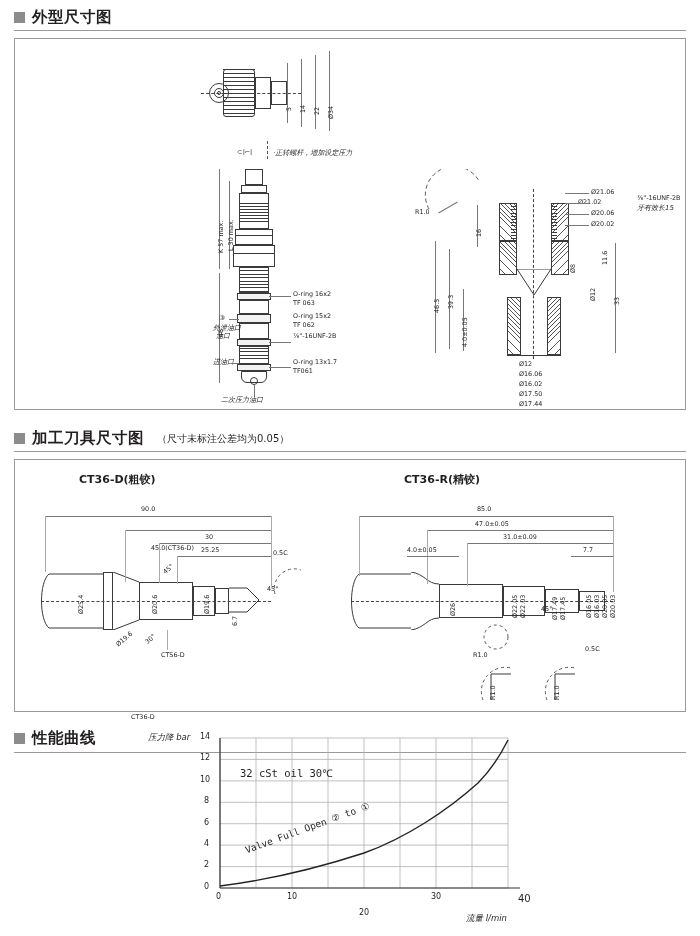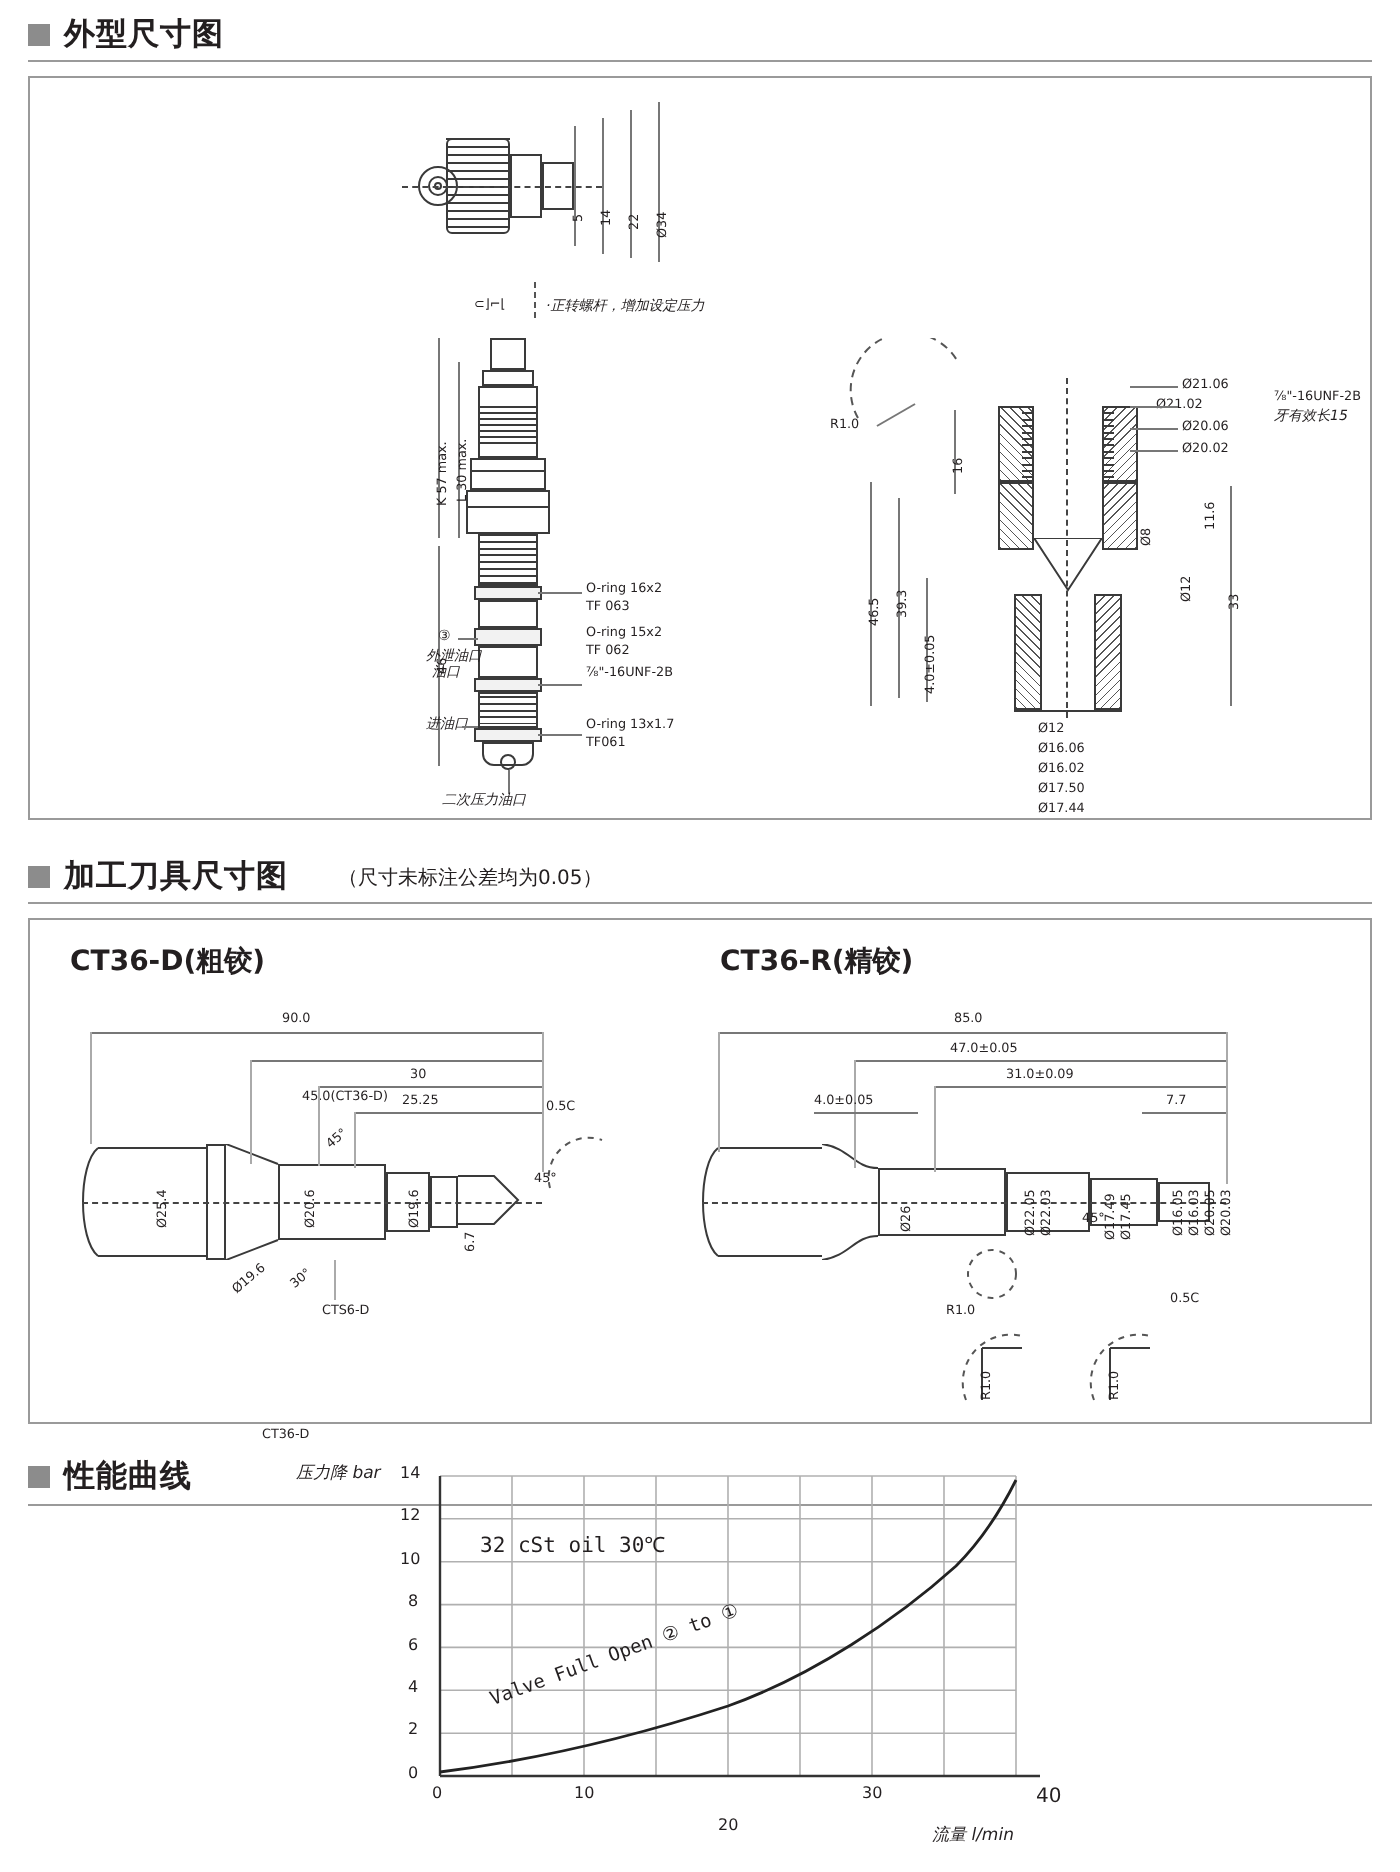--- a/index.html
+++ b/index.html
@@ -20,21 +20,21 @@
     padding-left: 14px;
   }
   .sec-head .sq {
     width: 11px; height: 11px; background: #8c8c8c; flex: none;
   }
   .sec-head .title {
     font-size: 15.5px; font-weight: bold; letter-spacing: .5px;
     font-family: "DejaVu Sans", sans-serif;
   }
   .sec-head .sub {
-    font-size: 10px; font-weight: normal; margin-left: 18px;
+    font-size: 10px; font-weight: normal; margin-left: 6px;
     font-family: "DejaVu Sans", sans-serif;
   }
 
   .rule {
     position: absolute; left: 14px; right: 14px; height: 1px;
     background: #9a9a9a;
   }
   .panel {
     position: absolute; border: 1px solid #9a9a9a; background: #fff;
   }
@@ -61,21 +61,21 @@
     position: absolute;
     background: repeating-linear-gradient(-45deg,#555 0 0.6px, transparent 0.6px 3.2px);
     border: 1px solid #3a3a3a;
   }
   .circ { position: absolute; border: 1px solid #3a3a3a; border-radius: 50%; }
   .lbl {
     position: absolute; font-size: 6.4px; color: #231f20;
     font-family: "DejaVu Sans", sans-serif; white-space: nowrap; line-height: 1.1;
   }
   .lbl.cn { font-size: 7px; font-style: italic; }
-  .lbl.big { font-size: 14px; }
+  .lbl.big { font-size: 11px; margin-left: 44px; }
   .vert {
     position: absolute; font-size: 6.4px; color: #231f20;
     font-family: "DejaVu Sans", sans-serif; white-space: nowrap;
     transform-origin: 0 0; transform: rotate(-90deg);
   }
   .mono { font-family: "DejaVu Sans Mono", monospace; }
   svg { display: block; }
 </style>
 </head>
 <body>

